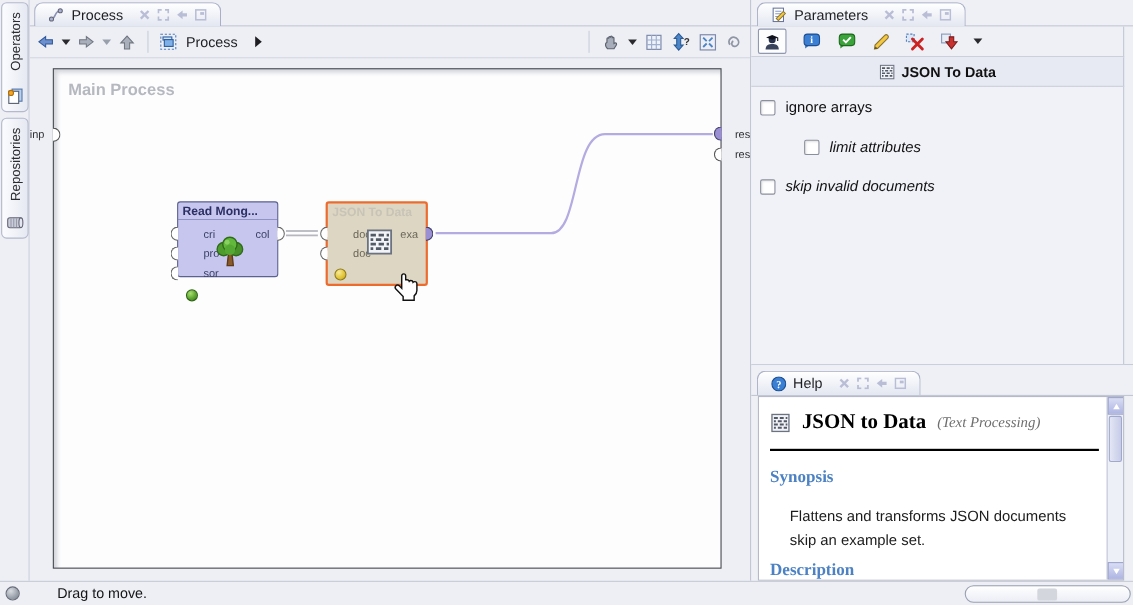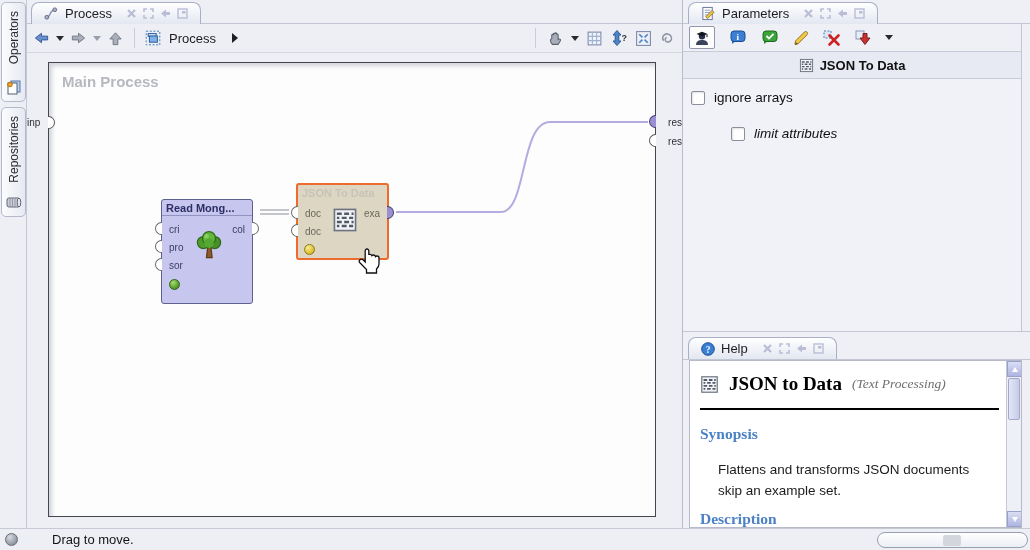--- a/index.html
+++ b/index.html
@@ -40,30 +40,30 @@
   #canvas-title { position:absolute; left:13px; top:10px; font-size:15px; font-weight:bold; color:#b5b8bf; }
   #wires { position:absolute; left:0; top:0; width:608px; height:455px; overflow:visible; }
 
   .cport { position:absolute; width:7px; height:13px; background:#fff; border:1px solid #555; }
   .cport.from-left  { left:-1px;  border-radius:0 13px 13px 0; border-left:none; }
   .cport.from-right { right:-1px; border-radius:13px 0 0 13px; border-right:none; }
   .cport.filled { background:#9a8fd2; border-color:#42406a; }
   .cport-label { position:absolute; font-size:10px; color:#2e2e34; }
 
   .node { position:absolute; border-radius:3px; }
-  #node1 { left:112px; top:136px; width:92px; height:105px; background:#c6c6ee; border:1px solid #5d6190; }
+  #node1 { left:112px; top:120px; width:92px; height:69px; background:#c6c6ee; border:1px solid #5d6190; }
   #node2 { left:247px; top:120px; width:93px; height:77px; background:#ddd6c3; border:2px solid #ec6b2d; }
   .ntitle { font-weight:bold; font-size:11px; padding:2px 4px 1px; white-space:nowrap; overflow:hidden; }
   #node1 .ntitle { color:#2c2f63; border-bottom:1px solid rgba(80,84,140,.45); }
   #node2 .ntitle { color:#c7c3b6; }
   .nport { position:absolute; width:7px; height:13px; background:#fff; border:1px solid #666; }
   .nport.in  { left:-7px;  border-radius:13px 0 0 13px; border-right:none; }
   .nport.out { right:-7px; border-radius:0 13px 13px 0; border-left:none; }
   .nport.filled { background:#9a8fd2; border-color:#42406a; }
-  .plabel { position:absolute; font-size:10px; }
+  .plabel { position:absolute; font-size:10px;margin-left:16px; }
   #node1 .plabel { color:#3c4066; }
   #node2 .plabel { color:#6b675a; }
   .statusdot { position:absolute; width:11px; height:11px; border-radius:50%; }
   .dot-green  { background:radial-gradient(circle at 35% 30%, #a8e070, #5ea432 55%, #3d7a1c); border:1px solid #2f6415; }
   .dot-yellow { background:radial-gradient(circle at 35% 30%, #f7eb9a, #e3c63a 55%, #c0a01e); border:1px solid #8f7a14; }
 
   
   #params-panel { position:absolute; left:683px; top:0; width:347px; height:332px; background:#eef0f5; border-bottom:1px solid #c3c7d4; }
   #params-tab { left:5px; }
   #params-toolbar { position:absolute; top:24px; left:0; width:339px; height:28px; border-bottom:1px solid #c9ccd8; border-right:1px solid #c3c7d4;
@@ -341,20 +341,24 @@
 
   <div id="params-body">
     <div class="paramrow" style="top:11px;">
       <span class="checkbox"></span>
       <span class="paramlabel">ignore arrays</span>
     </div>
     <div class="paramrow" style="top:47px;padding-left:40px;">
       <span class="checkbox"></span>
       <span class="paramlabel italic">limit attributes</span>
     </div>
+    <div class="paramrow" style="top:83px;">
+      <span class="checkbox"></span>
+      <span class="paramlabel italic">skip invalid documents</span>
+    </div>
   </div>
 </div>
 
 <div id="help-panel">
   <div id="help-tabrow">
     <div class="dock-tab" id="help-tab">
       <svg width="14" height="14" viewBox="0 0 14 14">
         <circle cx="7" cy="7" r="6.3" fill="#3a7fd4" stroke="#1d4e90"></circle>
         <text x="7" y="10.5" font-size="9.5" font-weight="bold" fill="#fff" text-anchor="middle" font-family="Liberation Serif, serif">?</text>
       </svg>

